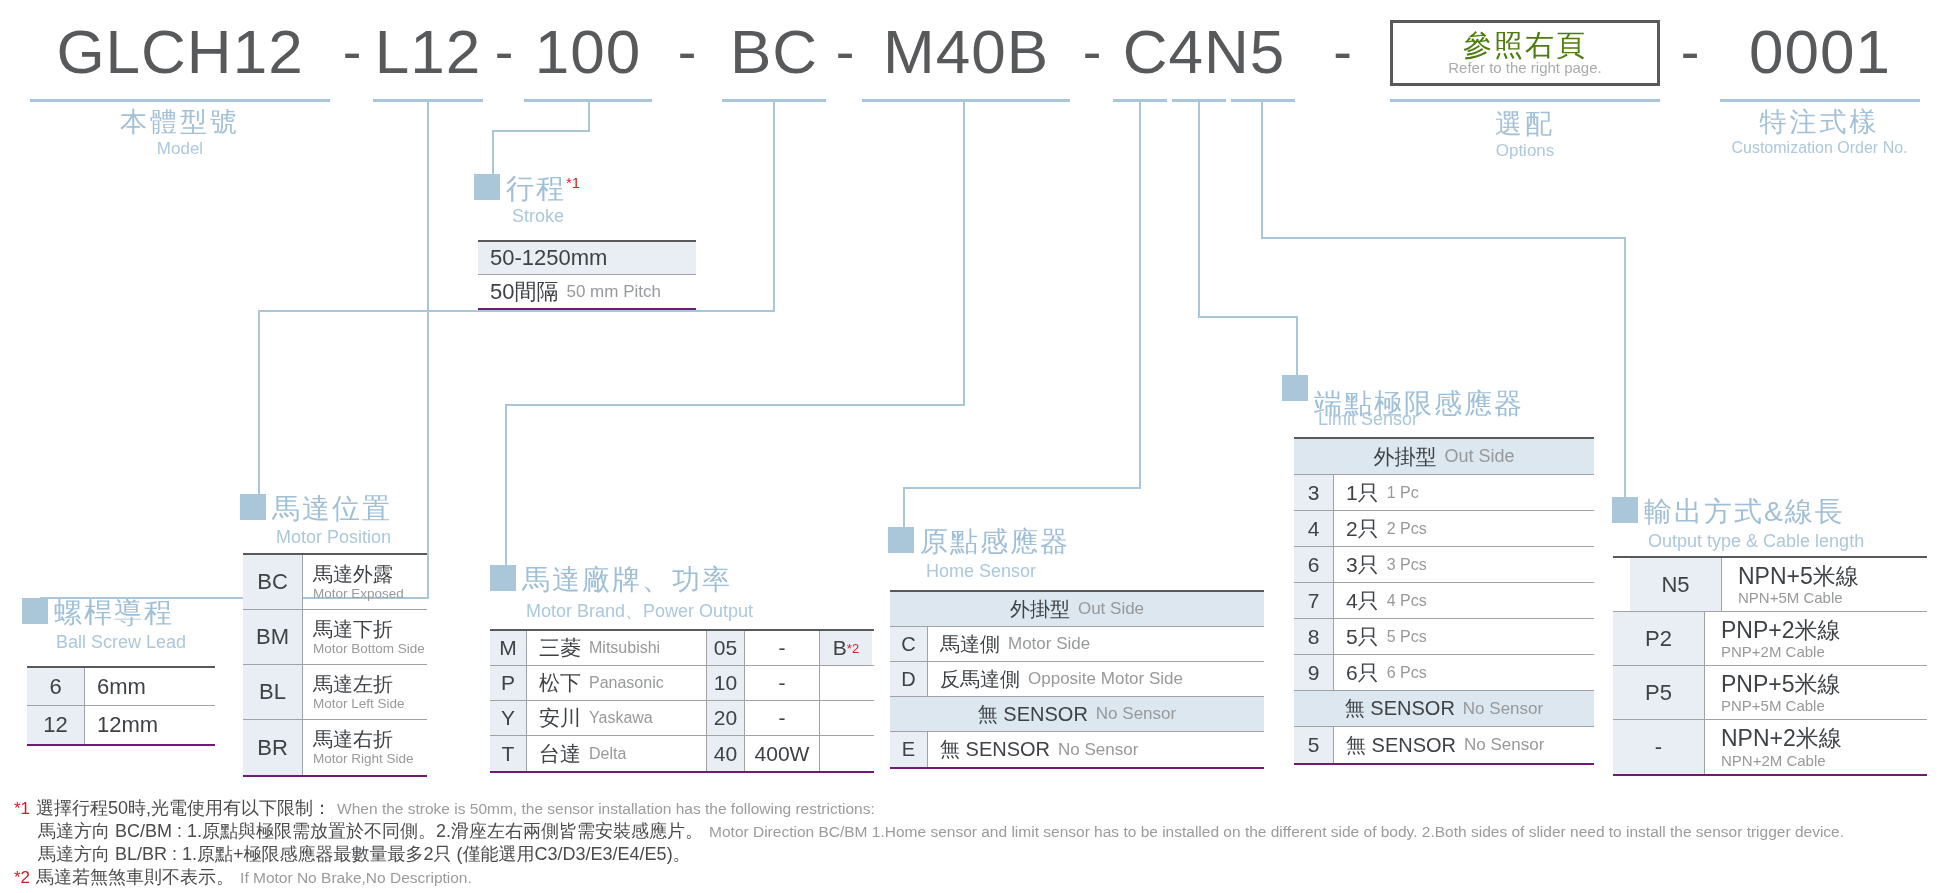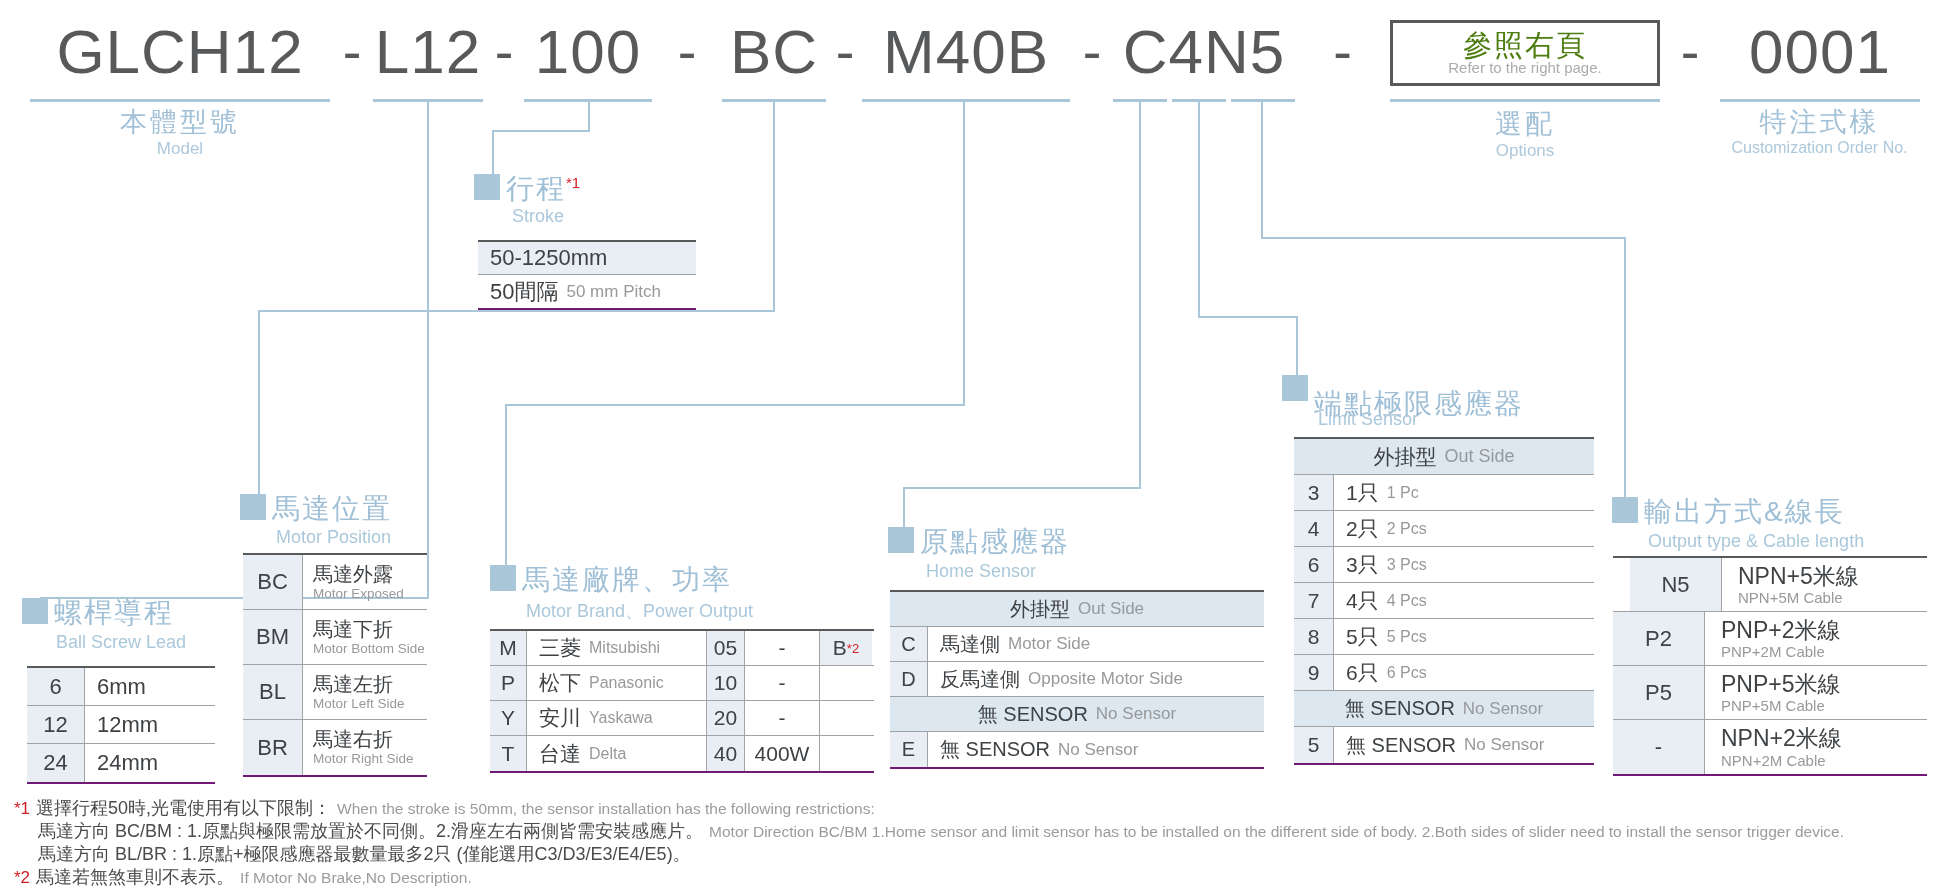--- a/index.html
+++ b/index.html
@@ -151,26 +151,20 @@
       <div class="cell-main">
           <span class="cjk-dark" style="font-size:22px;">6mm</span>
         </div>
     </div>
     <div class="trow" style="height:38px;">
       <div class="cell-code" style="width:58px;">12</div>
       <div class="cell-main">
           <span class="cjk-dark" style="font-size:22px;">12mm</span>
         </div>
     </div>
-    <div class="trow" style="height:38px;">
-      <div class="cell-code" style="width:58px;">24</div>
-      <div class="cell-main">
-          <span class="cjk-dark" style="font-size:22px;">24mm</span>
-        </div>
-    </div>
   </div>
 
   <div class="marker" style="left:240px;top:494px;"></div>
   <div class="sec-cjk" style="left:272px;top:490px;">馬達位置</div>
   <div class="sec-en" style="left:276px;top:527px;">Motor Position</div>
   <div class="tbl" style="left:243px;top:553px;width:184px;">
     <div class="trow" style="height:55px;">
       <div class="cell-code" style="width:60px;">BC</div>
       <div class="cell-main" style="padding-left:10px;">
           <div class="stacked">

